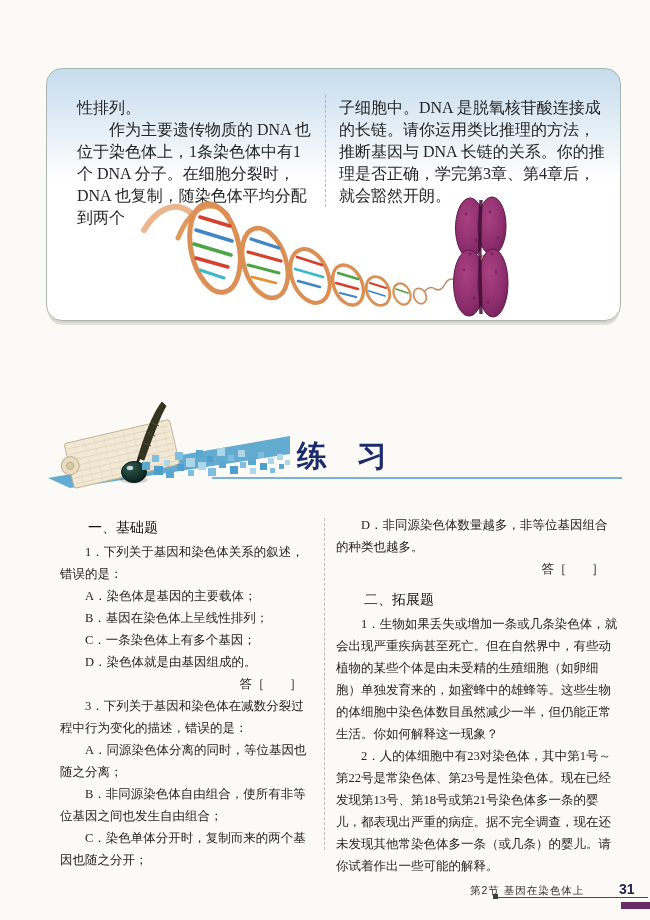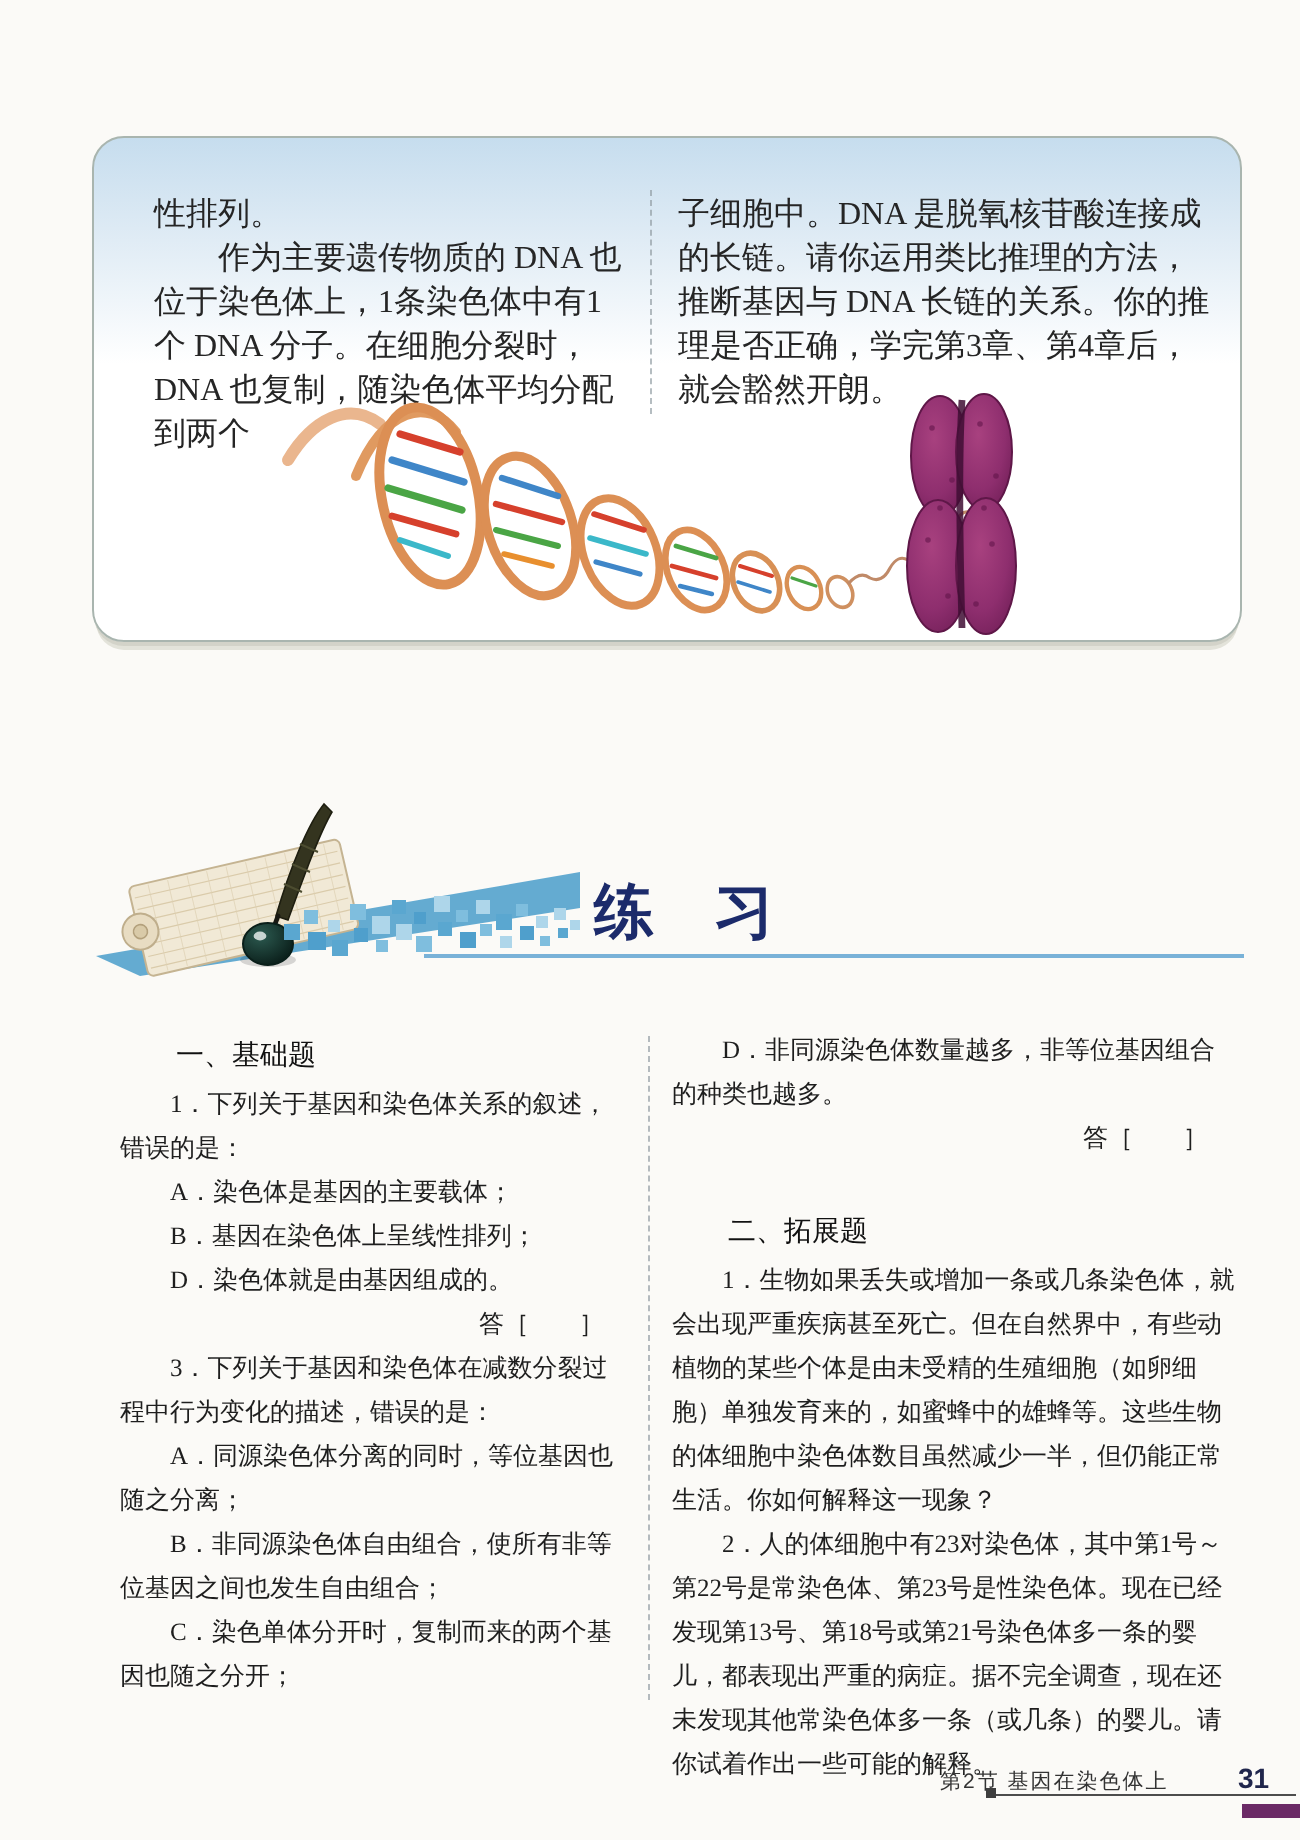--- a/index.html
+++ b/index.html
@@ -235,34 +235,35 @@
 </svg>
 
 <div class="ex-title">练　习</div>
 <div class="ex-title-rule"></div>
 
 <div class="ex-col left">
   <div class="ex-heading">一、基础题</div>
   <p>1．下列关于基因和染色体关系的叙述，错误的是：</p>
   <p>A．染色体是基因的主要载体；</p>
   <p>B．基因在染色体上呈线性排列；</p>
+  <p>C．一条染色体上有多个基因；</p>
   <p>D．染色体就是由基因组成的。</p>
   <p class="answer">答［　　］</p>
   <p>3．下列关于基因和染色体在减数分裂过程中行为变化的描述，错误的是：</p>
   <p>A．同源染色体分离的同时，等位基因也随之分离；</p>
   <p>B．非同源染色体自由组合，使所有非等位基因之间也发生自由组合；</p>
   <p>C．染色单体分开时，复制而来的两个基因也随之分开；</p>
 </div>
 
 <div class="ex-divider"></div>
 
 <div class="ex-col right">
   <p>D．非同源染色体数量越多，非等位基因组合的种类也越多。</p>
   <p class="answer">答［　　］</p>
-  <div class="ex-heading" style="margin-top:24px;">二、拓展题</div>
+  <div class="ex-heading" style="margin-top:8px;">二、拓展题</div>
   <p>1．生物如果丢失或增加一条或几条染色体，就会出现严重疾病甚至死亡。但在自然界中，有些动植物的某些个体是由未受精的生殖细胞（如卵细胞）单独发育来的，如蜜蜂中的雄蜂等。这些生物的体细胞中染色体数目虽然减少一半，但仍能正常生活。你如何解释这一现象？</p>
   <p>2．人的体细胞中有23对染色体，其中第1号～第22号是常染色体、第23号是性染色体。现在已经发现第13号、第18号或第21号染色体多一条的婴儿，都表现出严重的病症。据不完全调查，现在还未发现其他常染色体多一条（或几条）的婴儿。请你试着作出一些可能的解释。</p>
 </div>
 
 <div class="footer-dot"></div>
 <div class="footer-rule"></div>
 <div class="footer-label">第2节  基因在染色体上</div>
 <div class="footer-page">31</div>
 <div class="footer-bar"></div>
 

